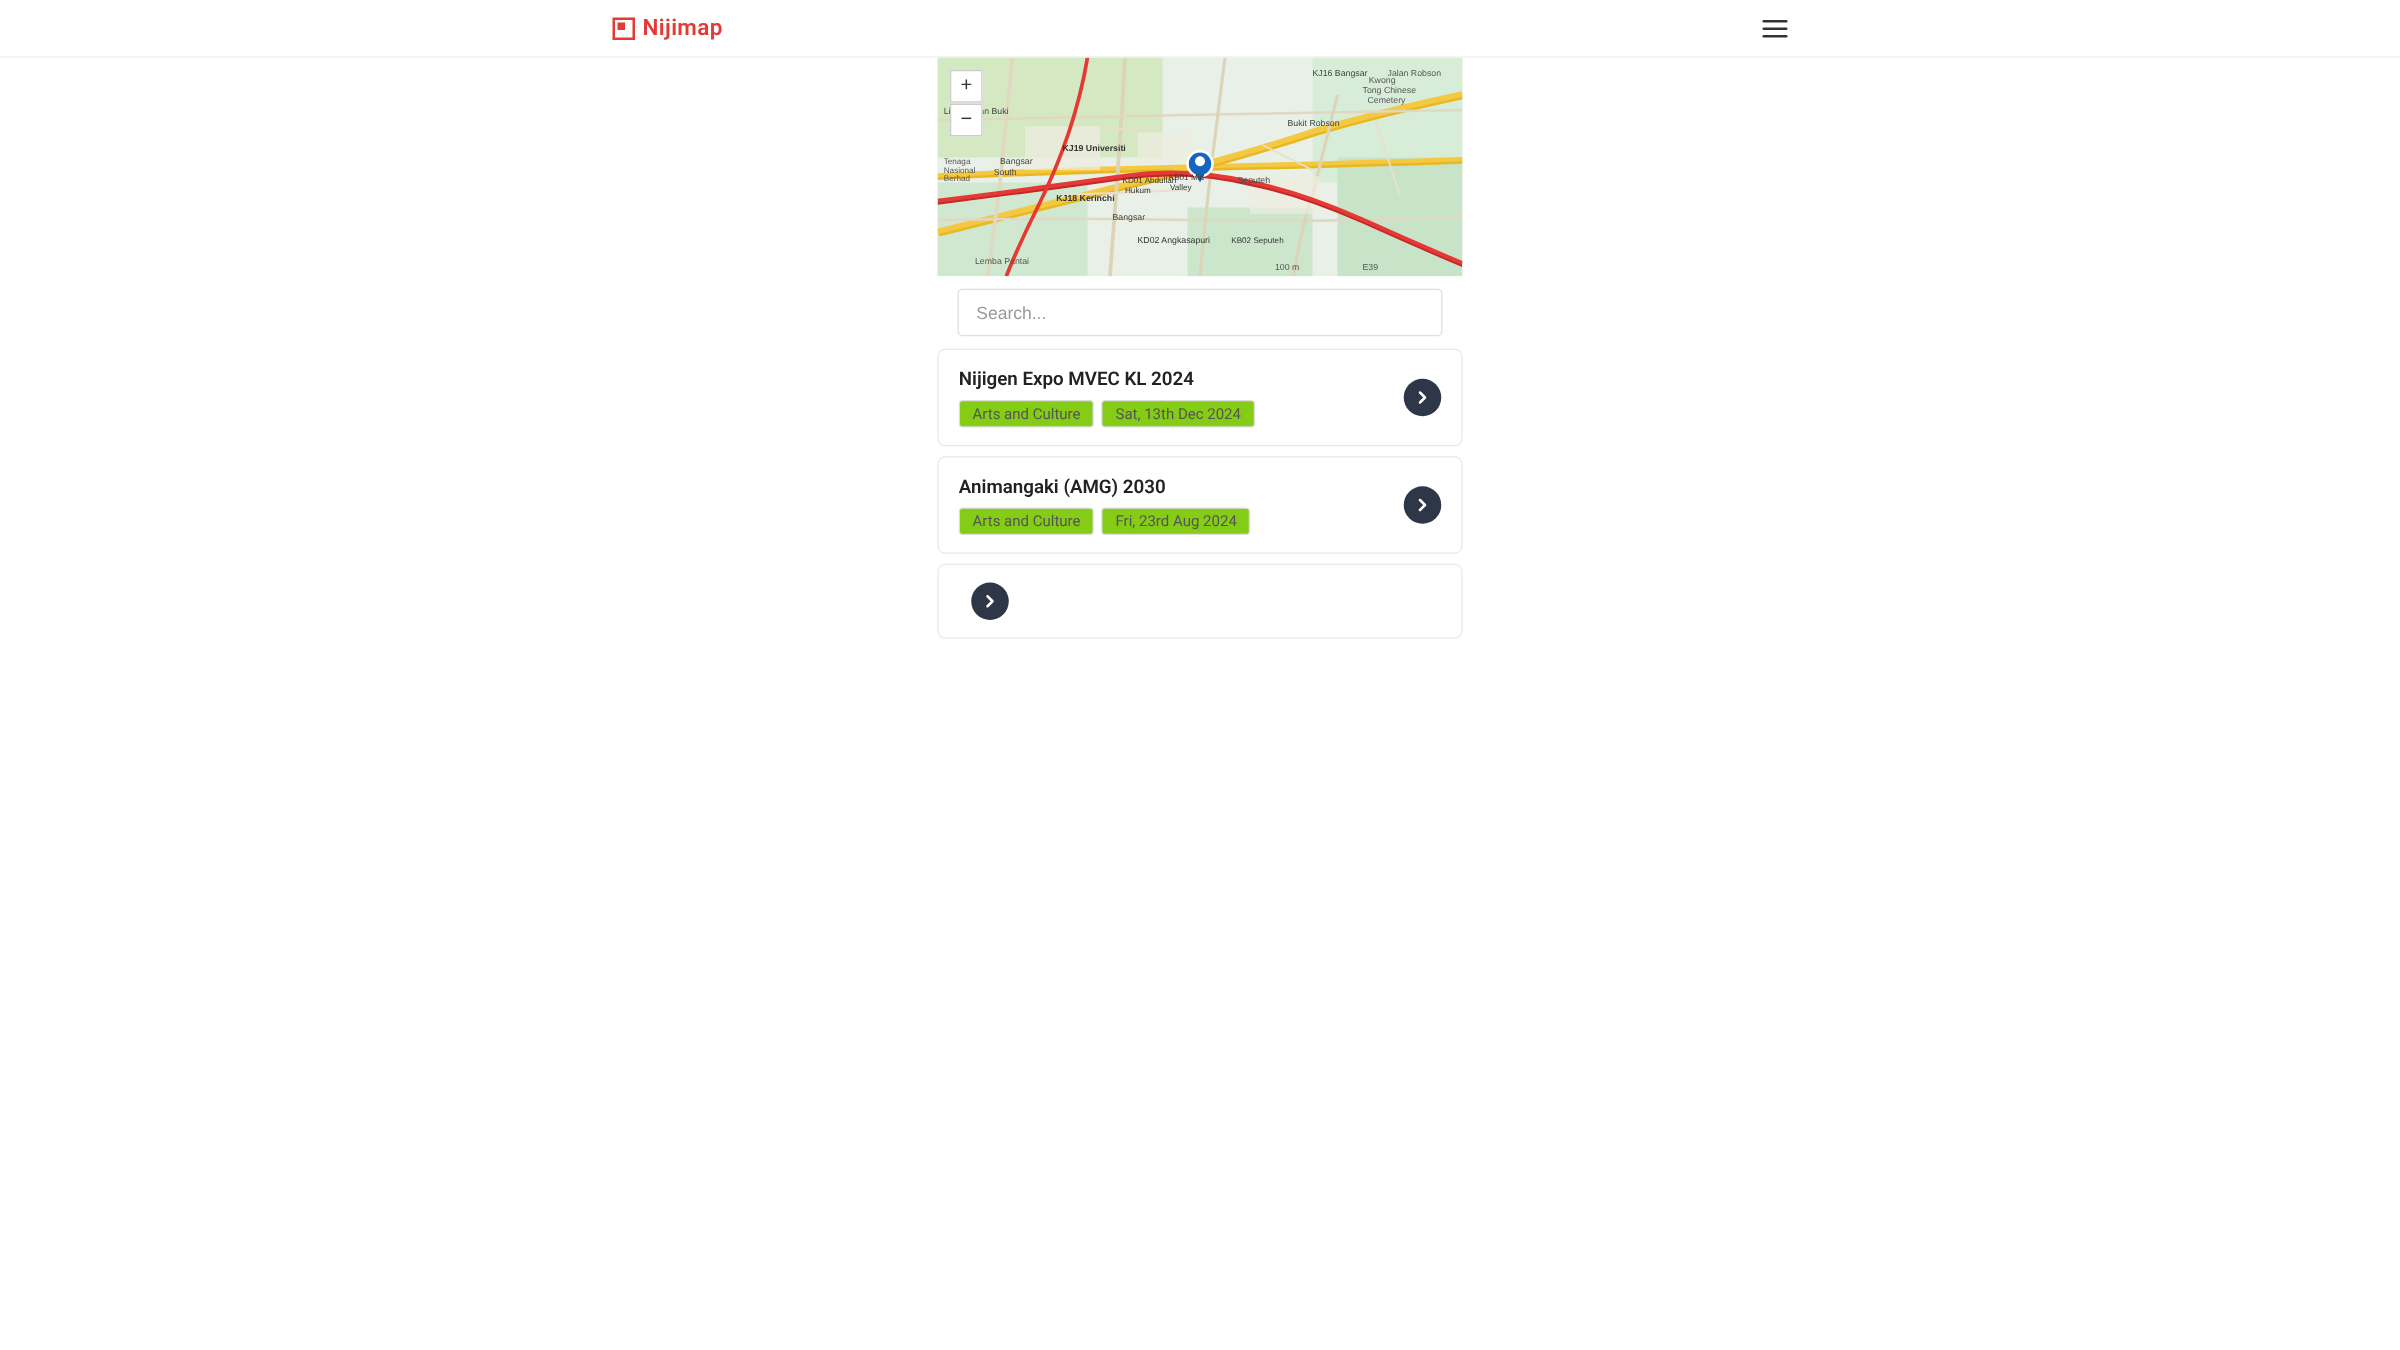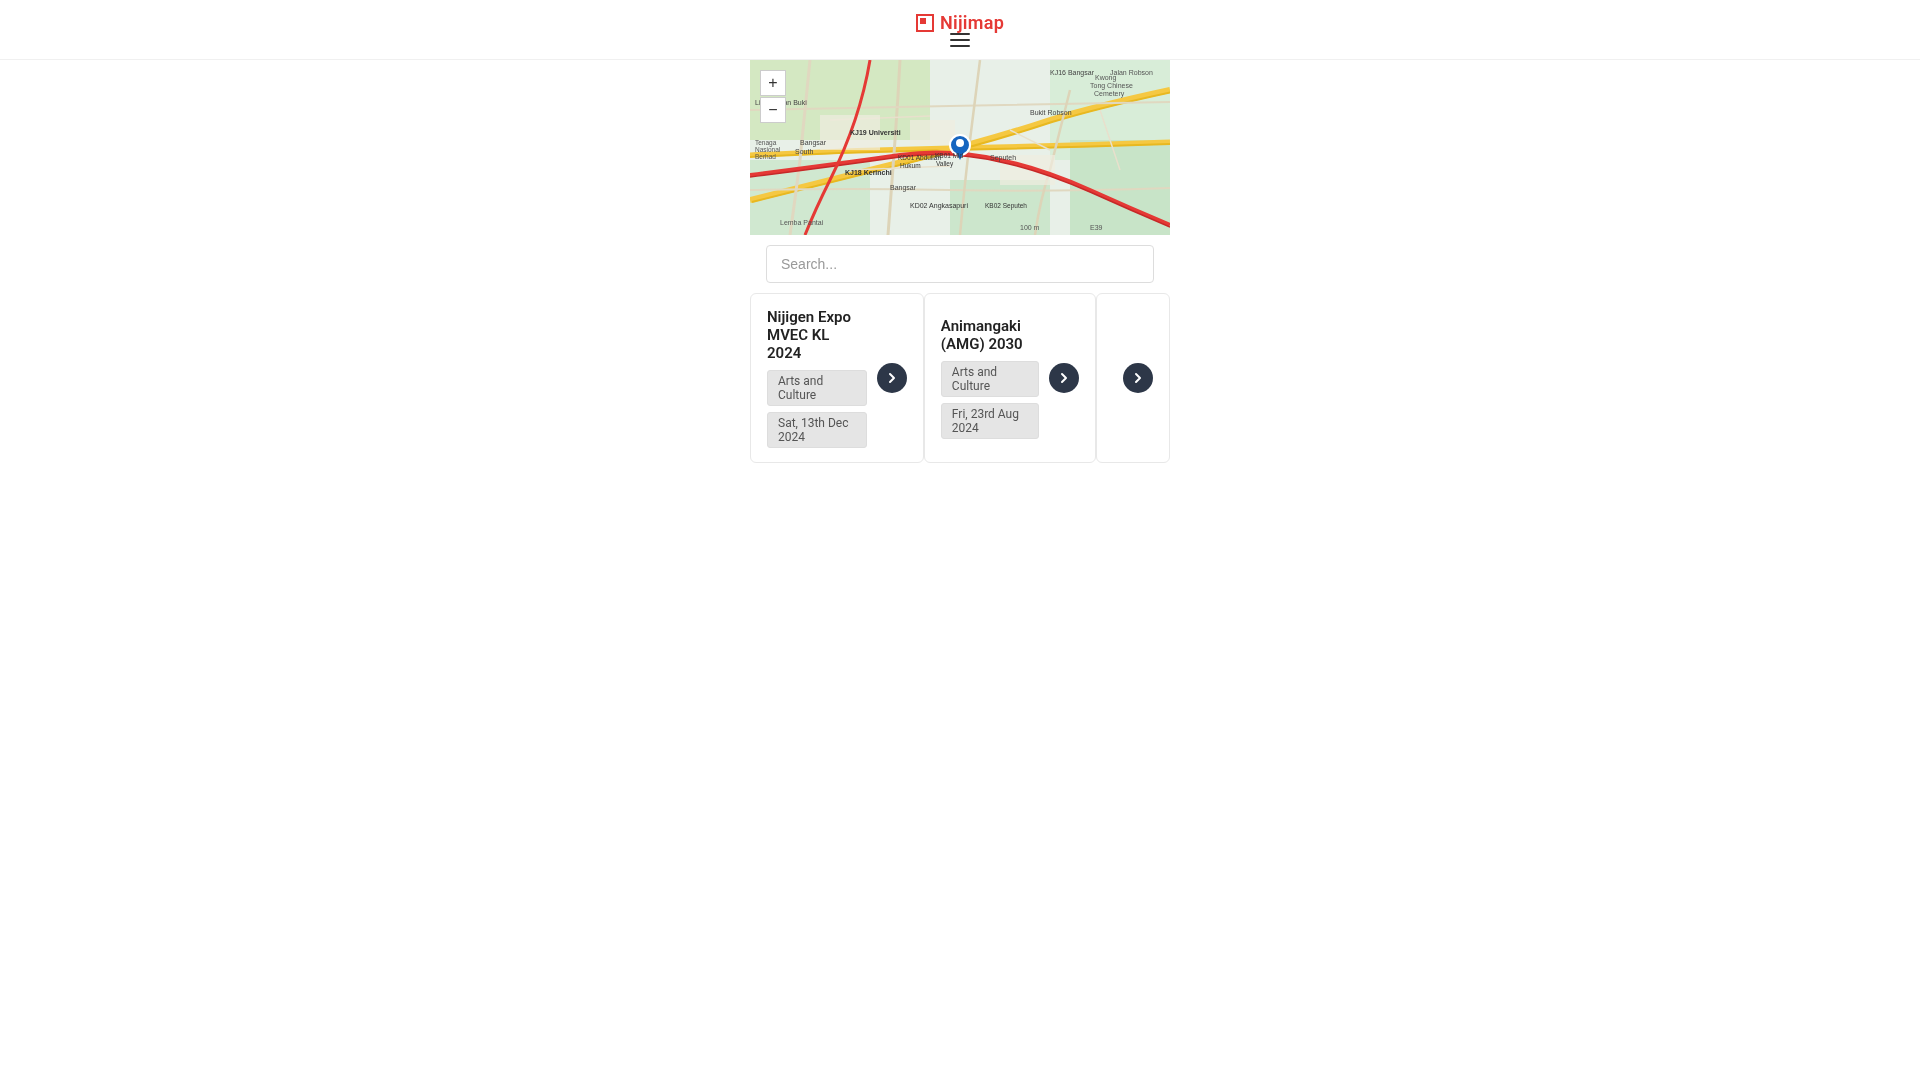--- a/index.html
+++ b/index.html
@@ -17,21 +17,20 @@
     }
 
     
     .header {
       display: flex;
       align-items: center;
       justify-content: space-between;
       padding: 12px 490px;
       background: #ffffff;
       border-bottom: 1px solid #f0f0f0;
-      flex-direction: column;
     }
 
     .logo {
       display: flex;
       align-items: center;
       gap: 6px;
       text-decoration: none;
     }
 
     .logo-icon {
@@ -138,21 +137,21 @@
       outline: none;
     }
 
     .search-input::placeholder {
       color: #999;
     }
 
     
     .event-list {
       display: flex;
-      flex-direction: row;
+      flex-direction: column;
       gap: 0;
     }
 
     .event-item {
       display: flex;
       align-items: center;
       justify-content: space-between;
       padding: 14px 16px;
       border: 1px solid #e8e8e8;
       border-radius: 6px;
@@ -177,21 +176,21 @@
       gap: 6px;
       flex-wrap: wrap;
     }
 
     .event-tag {
       padding: 3px 10px;
       border: 1px solid #ddd;
       border-radius: 3px;
       font-size: 12px;
       color: #555;
-      background: #e5e5e5;
+      background: #84cc16;
     }
 
     .event-arrow {
       width: 30px;
       height: 30px;
       border-radius: 50%;
       background: #2d3748;
       display: flex;
       align-items: center;
       justify-content: center;

